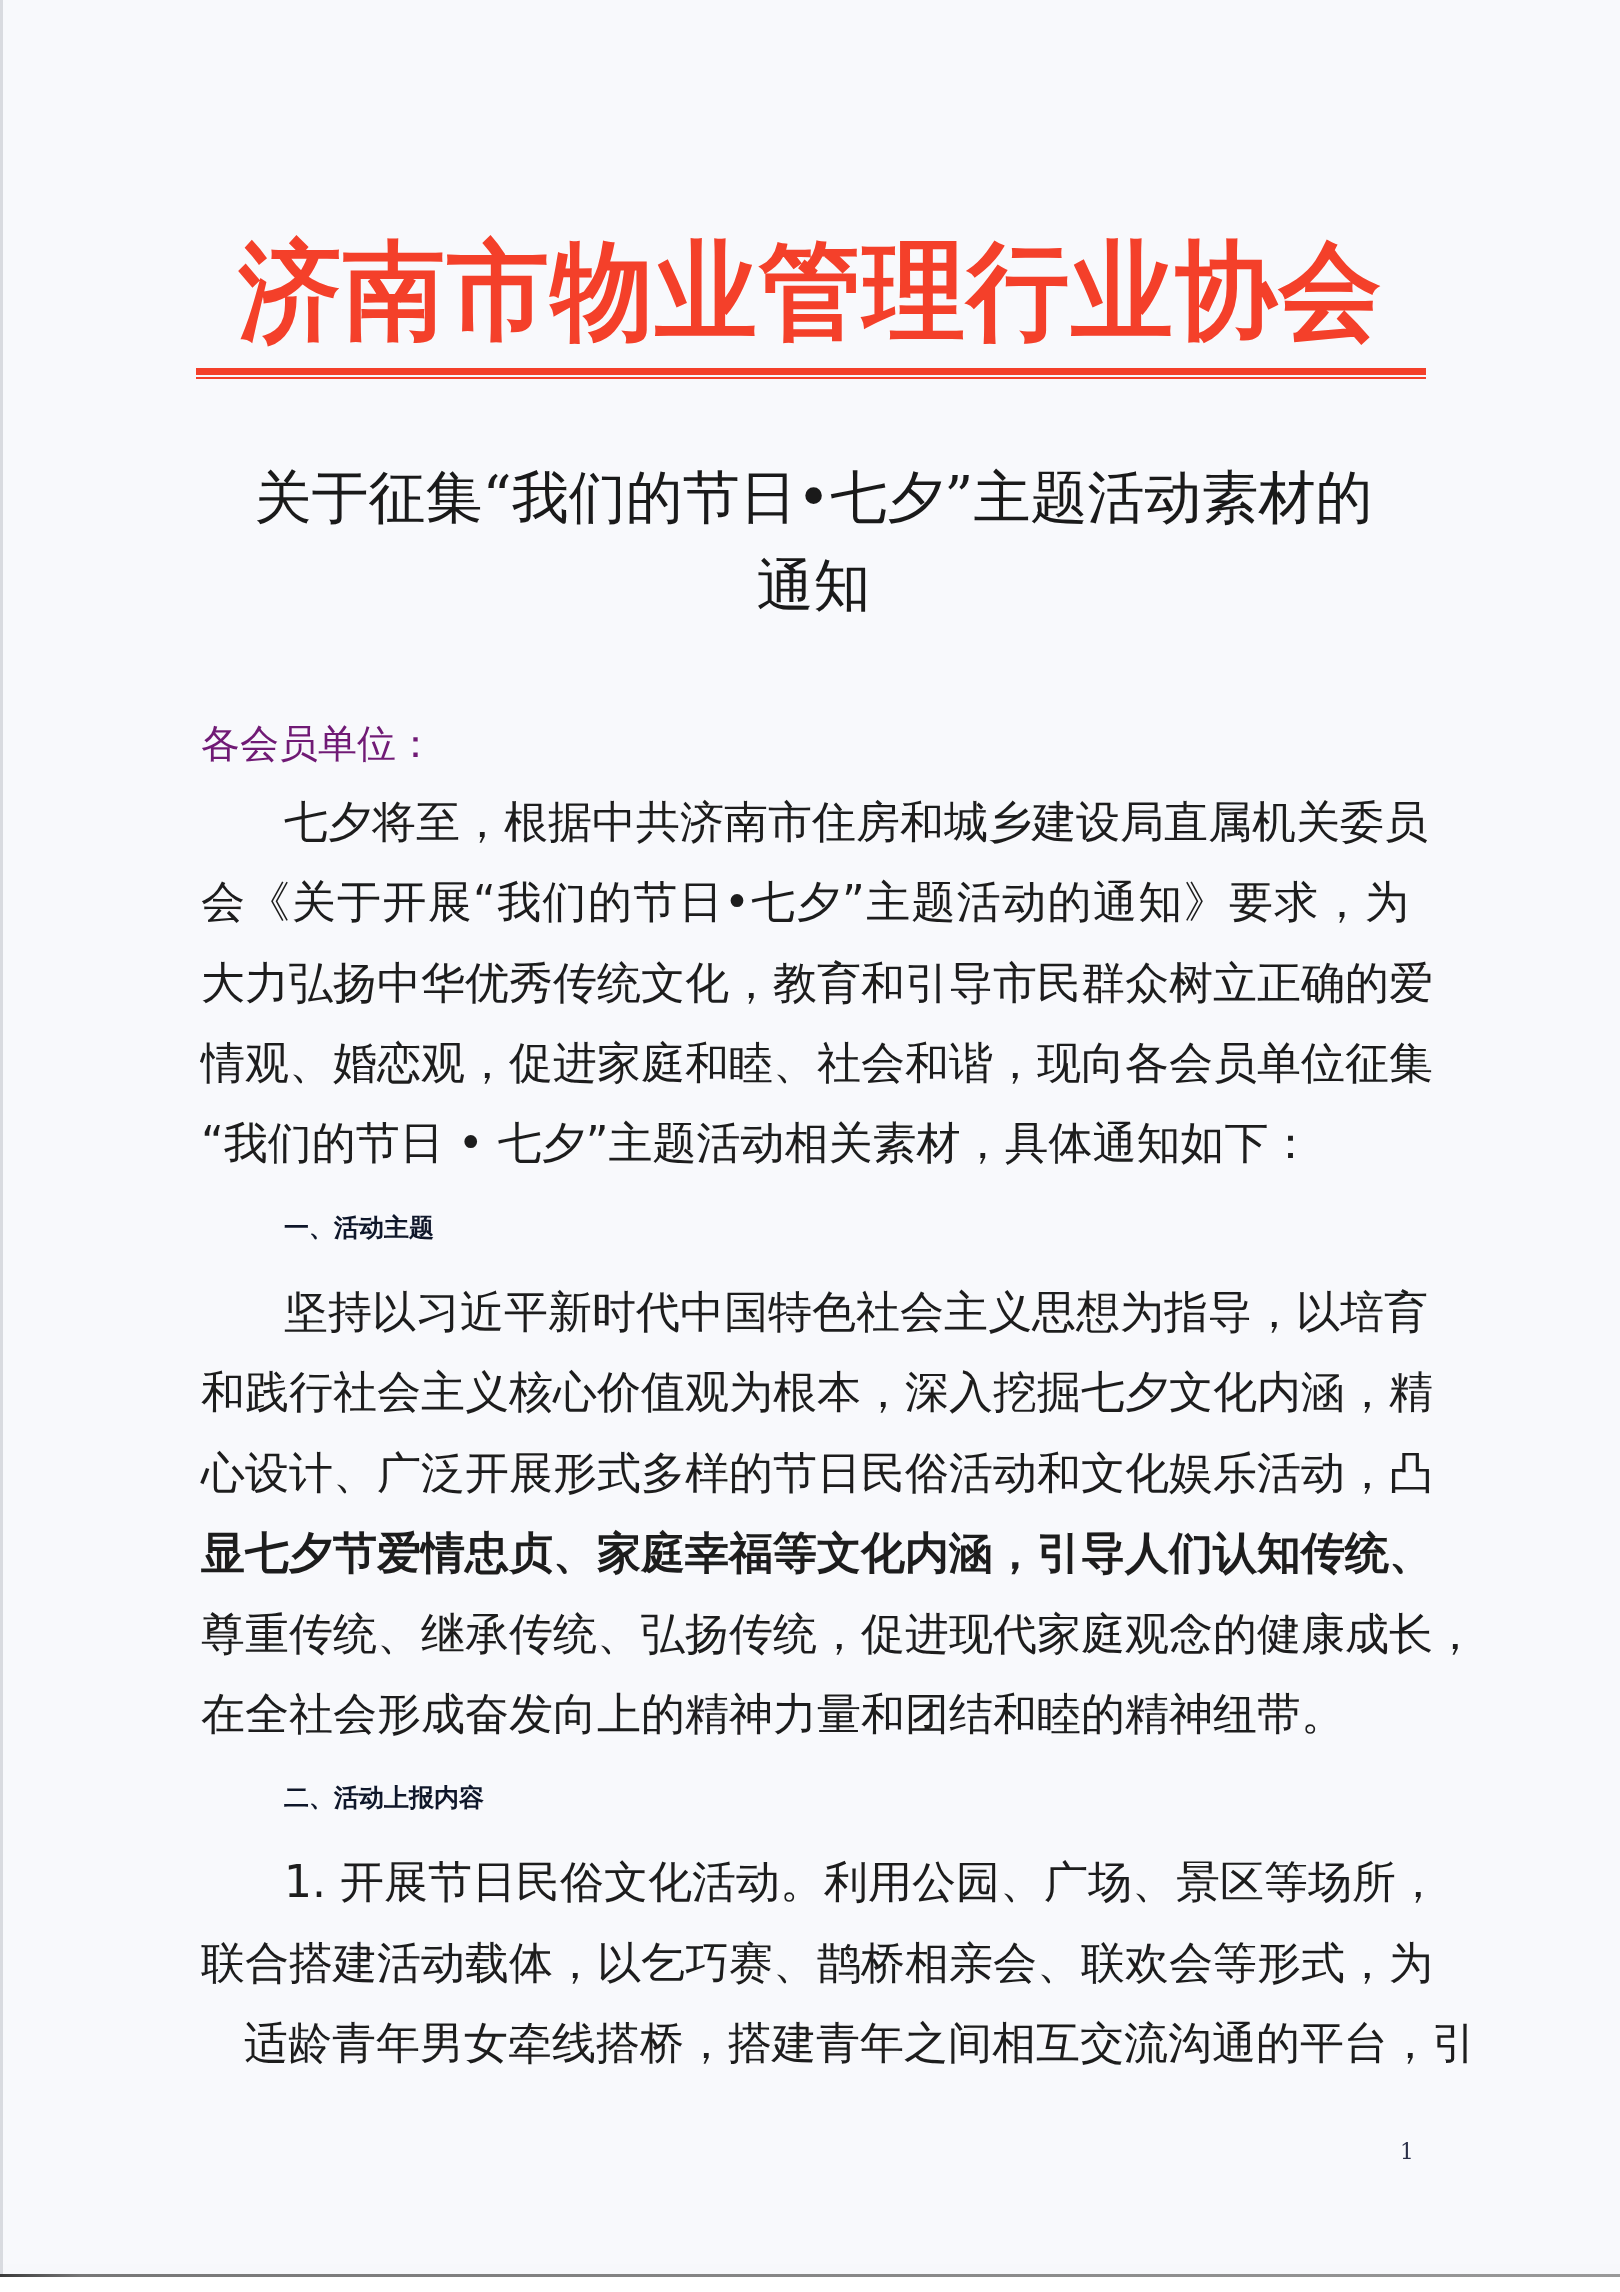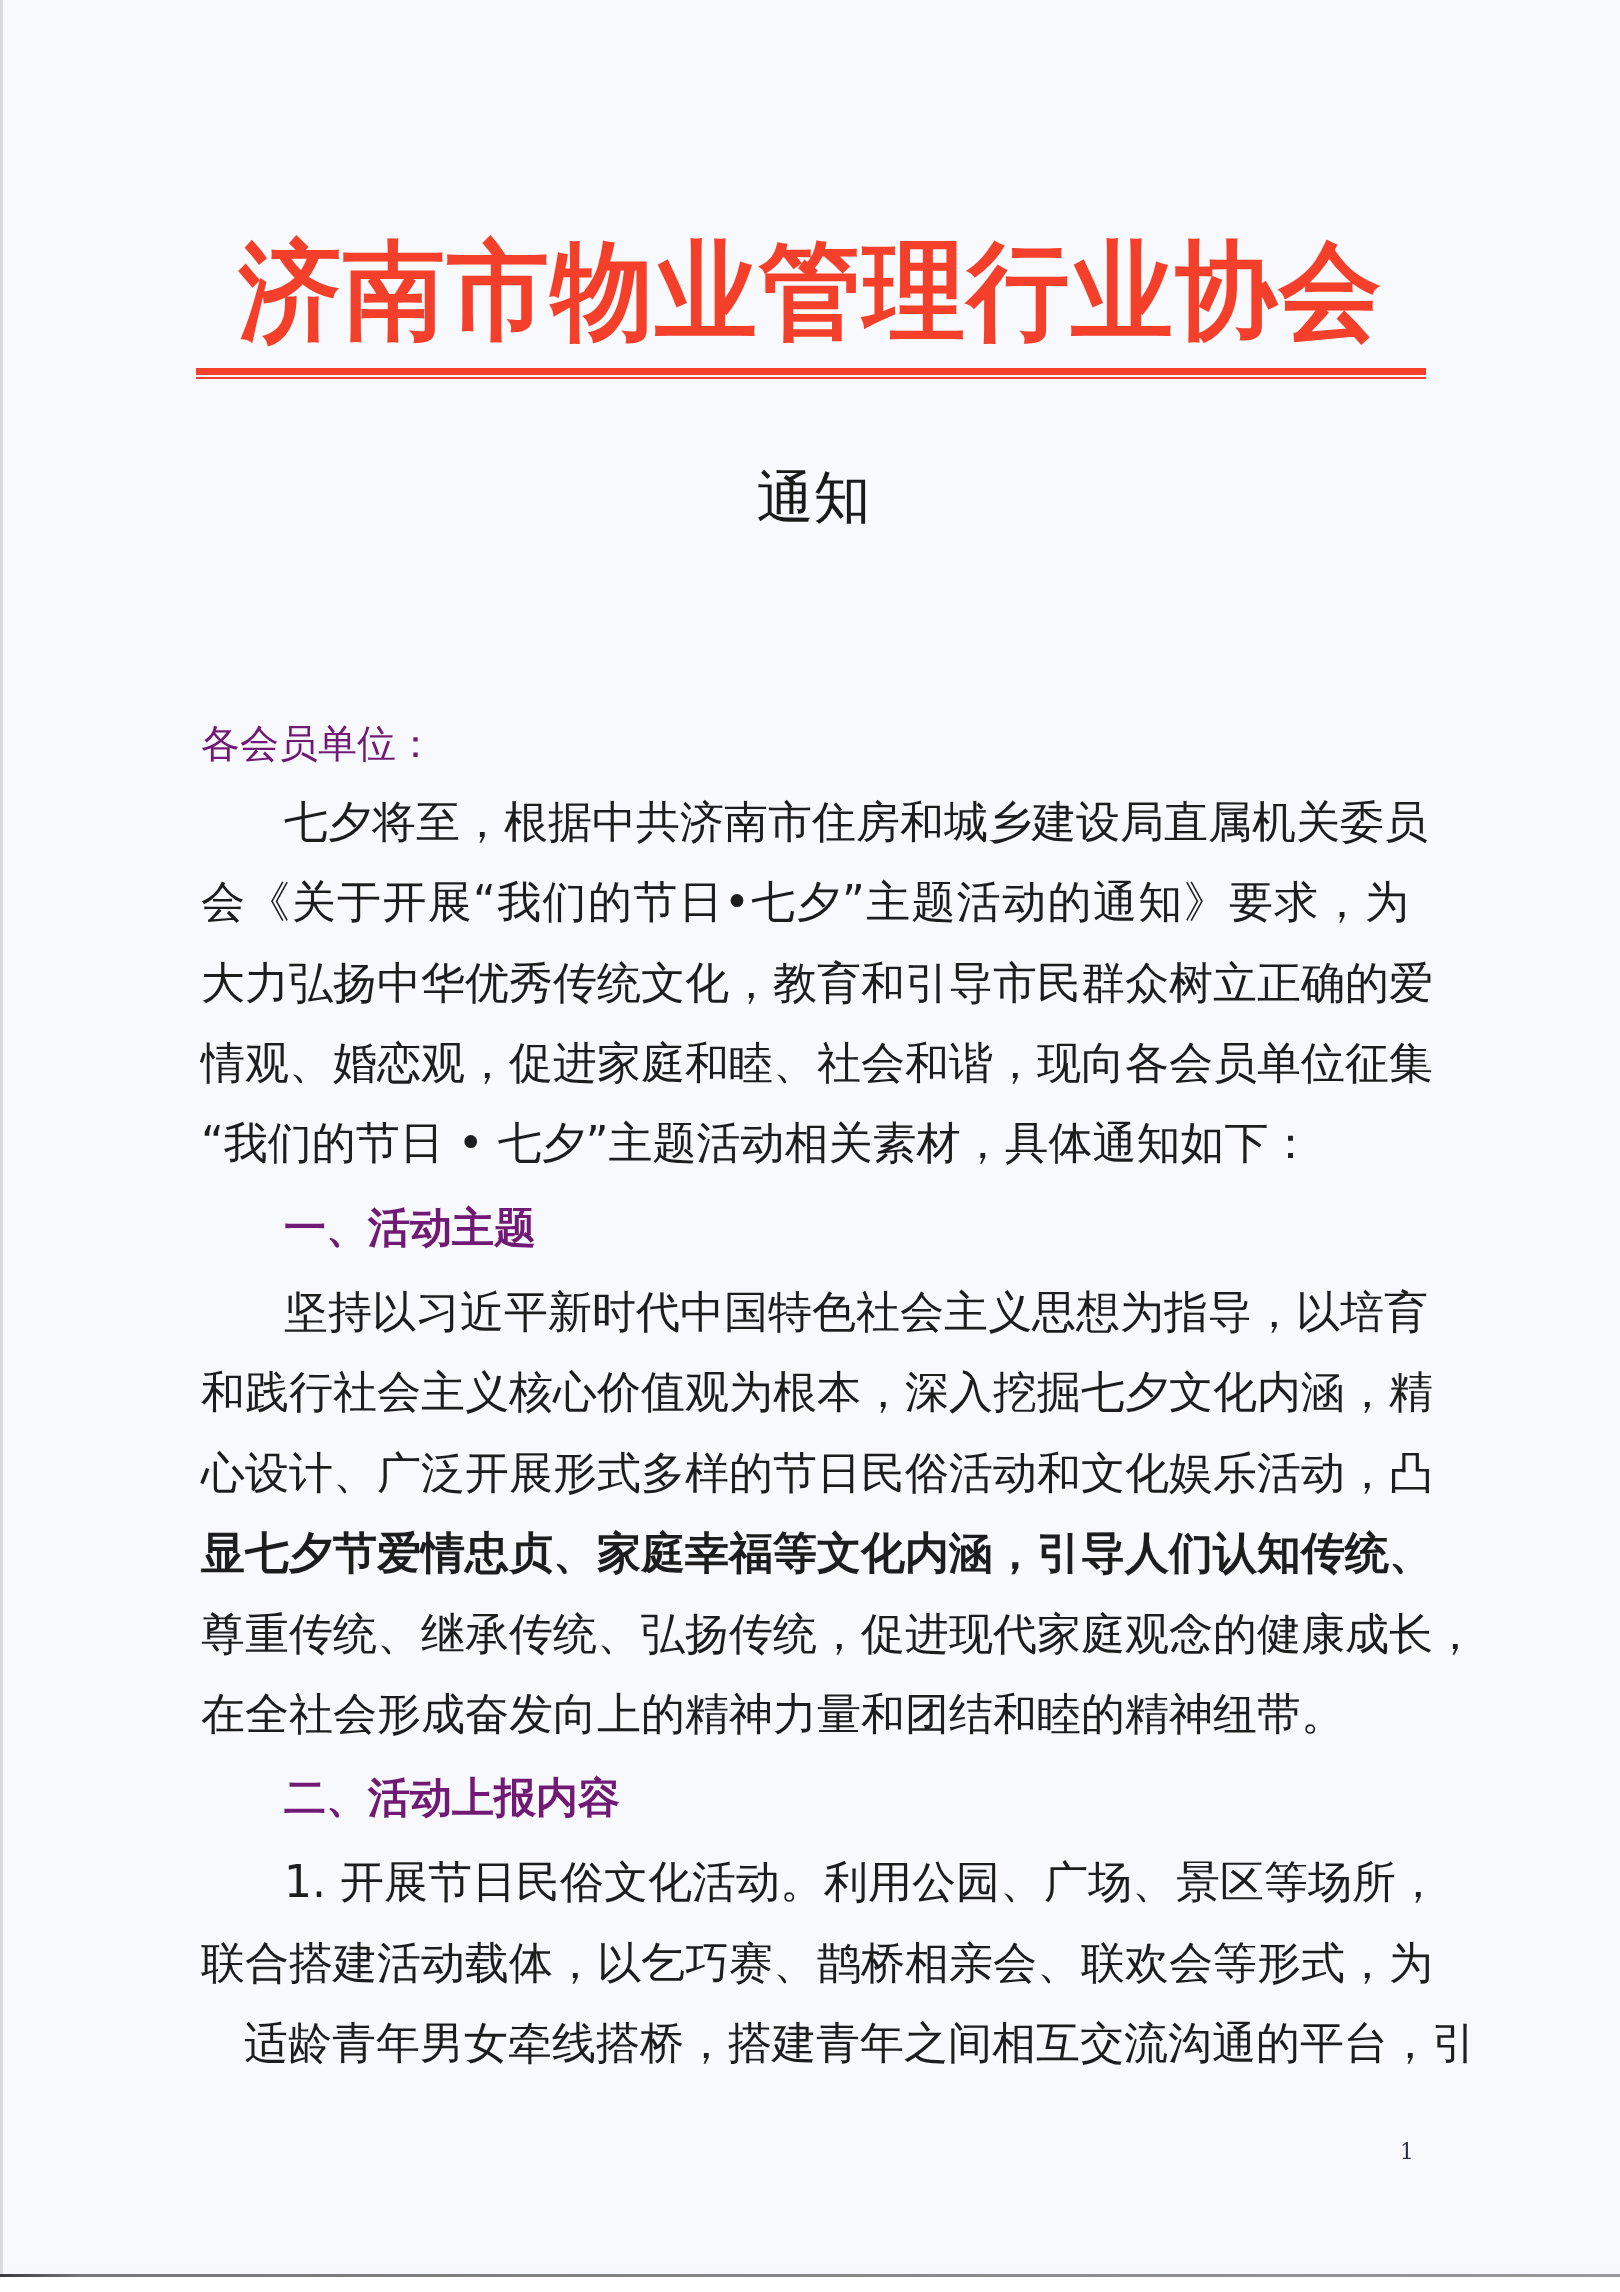--- a/index.html
+++ b/index.html
@@ -104,22 +104,22 @@
     }
     .para-line.indent { left: 284px; width: 1124px; }
     .para-line.last { text-align-last: left; }
     .section-heading {
       position: absolute;
       left: 284px;
       height: 59px;
       line-height: 59px;
       font-family: "DejaVu Sans", "Liberation Sans", sans-serif;
       font-weight: bold;
-      font-size: 42px;
-      color: #701a75;
+      font-size: 25px;
+      color: #0f172a;
       white-space: nowrap;
     }
     .page-number {
       position: absolute;
       left: 1400px;
       top: 2139px;
       font-family: "DejaVu Serif", "Liberation Serif", serif;
       font-size: 21.6px;
       color: #2a2f48;
     }
@@ -128,20 +128,21 @@
 <body>
 
 <div class="page"></div>
 <div class="left-edge"></div>
 
 <div class="masthead">济南市物业管理行业协会</div>
 <div class="red-rule thick"></div>
 <div class="red-rule thin"></div>
 
 <div class="doc-title">
+  <span class="line">关于征集“我们的节日•七夕”主题活动素材的</span>
   <span class="line">通知</span>
 </div>
 
 <div class="salutation">各会员单位：</div>
 
 <div class="para-line indent" style="top:792px;">七夕将至，根据中共济南市住房和城乡建设局直属机关委员</div>
 <div class="para-line" style="top:872px;">会《关于开展“我们的节日•七夕”主题活动的通知》要求，为</div>
 <div class="para-line" style="top:953px;">大力弘扬中华优秀传统文化，教育和引导市民群众树立正确的爱</div>
 <div class="para-line" style="top:1033px;">情观、婚恋观，促进家庭和睦、社会和谐，现向各会员单位征集</div>
 <div class="para-line last" style="top:1113px;">“我们的节日 • 七夕”主题活动相关素材，具体通知如下：</div>

